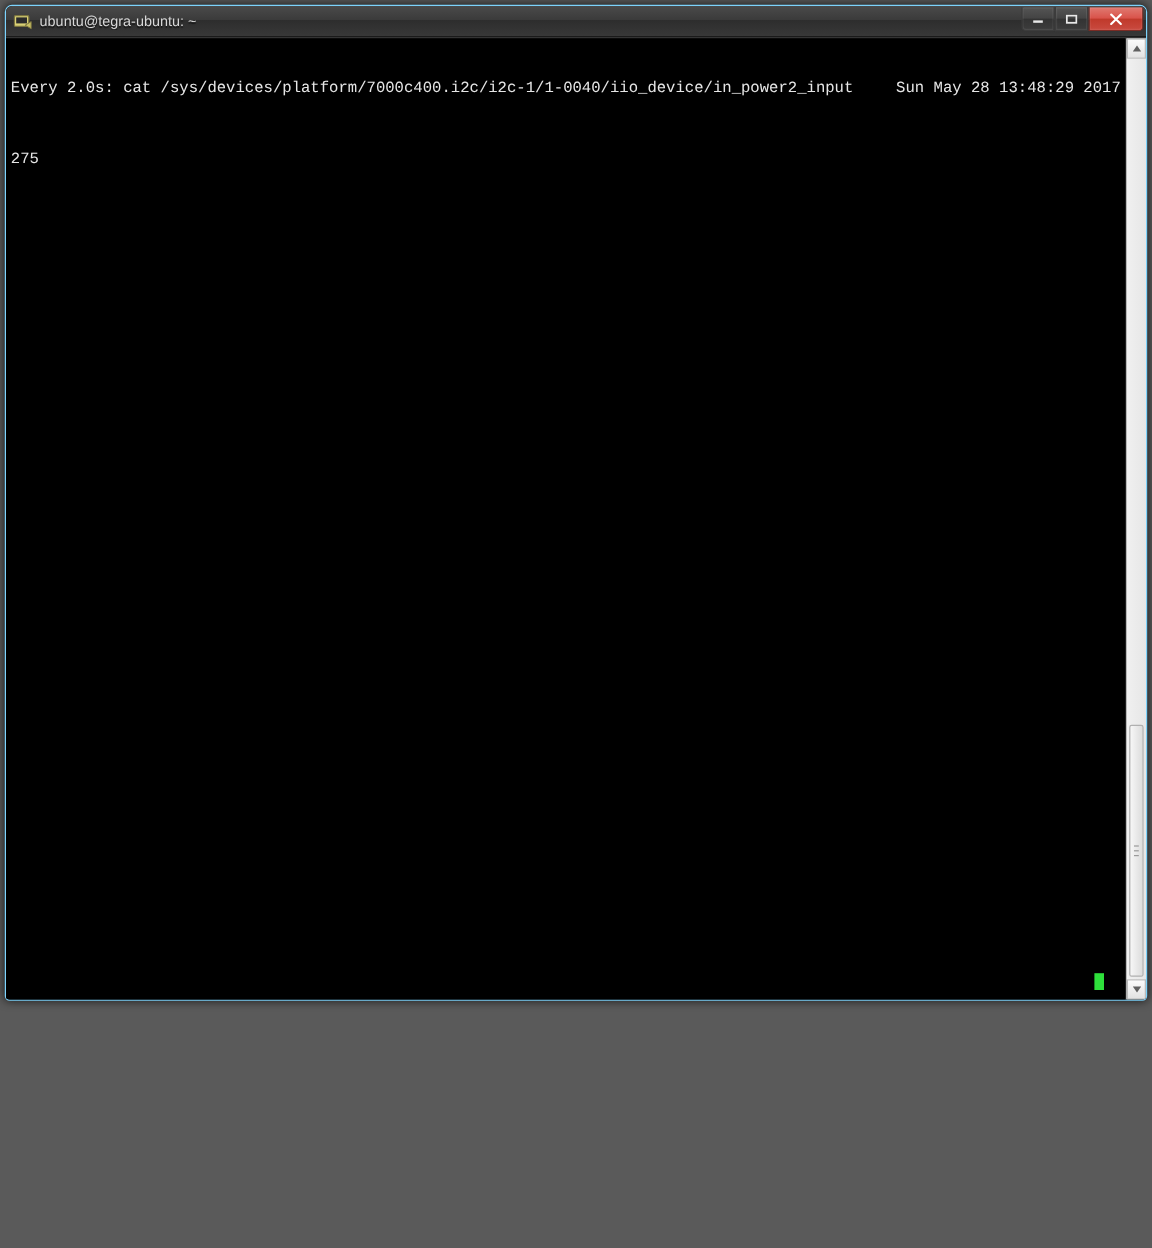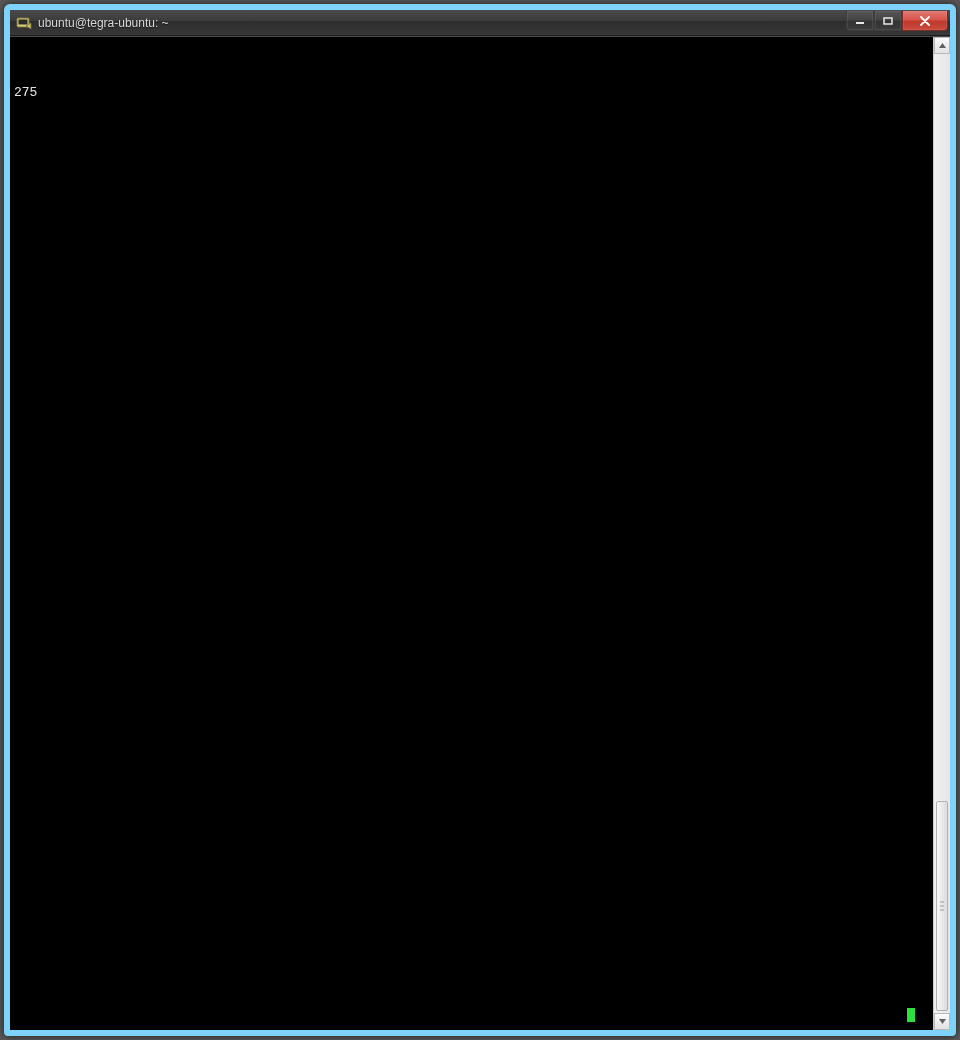--- a/index.html
+++ b/index.html
@@ -8,23 +8,23 @@
     height: 1040px;
     background: #5a5a5a;
     font-family: "Segoe UI", Tahoma, sans-serif;
     overflow: hidden;
   }
   .window {
     position: absolute;
     left: 4px;
     top: 4px;
     width: 952px;
-    height: 1032px;
+    height: 830px;
     background: #000;
-    border: 6px solid #7dd3fc;
+    border: 1px solid #7dd3fc;
     border-radius: 6px 6px 4px 4px;
     box-shadow: 0 0 8px rgba(0,0,0,0.7);
     display: flex;
     flex-direction: column;
     overflow: hidden;
   }
   .titlebar {
     height: 26px;
     background: linear-gradient(to bottom, #4a4a4a 0%, #3b3b3b 45%, #2d2d2d 46%, #383838 100%);
     display: flex;
@@ -180,20 +180,24 @@
       <div class="win-btn close">
         <svg width="12" height="10" viewBox="0 0 12 10">
           <path d="M2 1 L10 9 M10 1 L2 9" stroke="#fff" stroke-width="1.8" stroke-linecap="round"></path>
         </svg>
       </div>
     </div>
   </div>
 
   <div class="client">
     <div class="terminal">
+      <div class="term-header">
+        <span class="term-left">Every 2.0s: cat /sys/devices/platform/7000c400.i2c/i2c-1/1-0040/iio_device/in_power2_input</span>
+        <span class="term-right">Sun May 28 13:48:29 2017</span>
+      </div>
       <div class="term-output">275</div>
       <div class="cursor"></div>
     </div>
 
     <div class="vscroll">
       <div class="sb-btn">
         <svg width="9" height="9" viewBox="0 0 9 9">
             <path d="M4.5 2 L8 7 L1 7 Z" fill="#606060"></path>
           </svg>
       </div>

